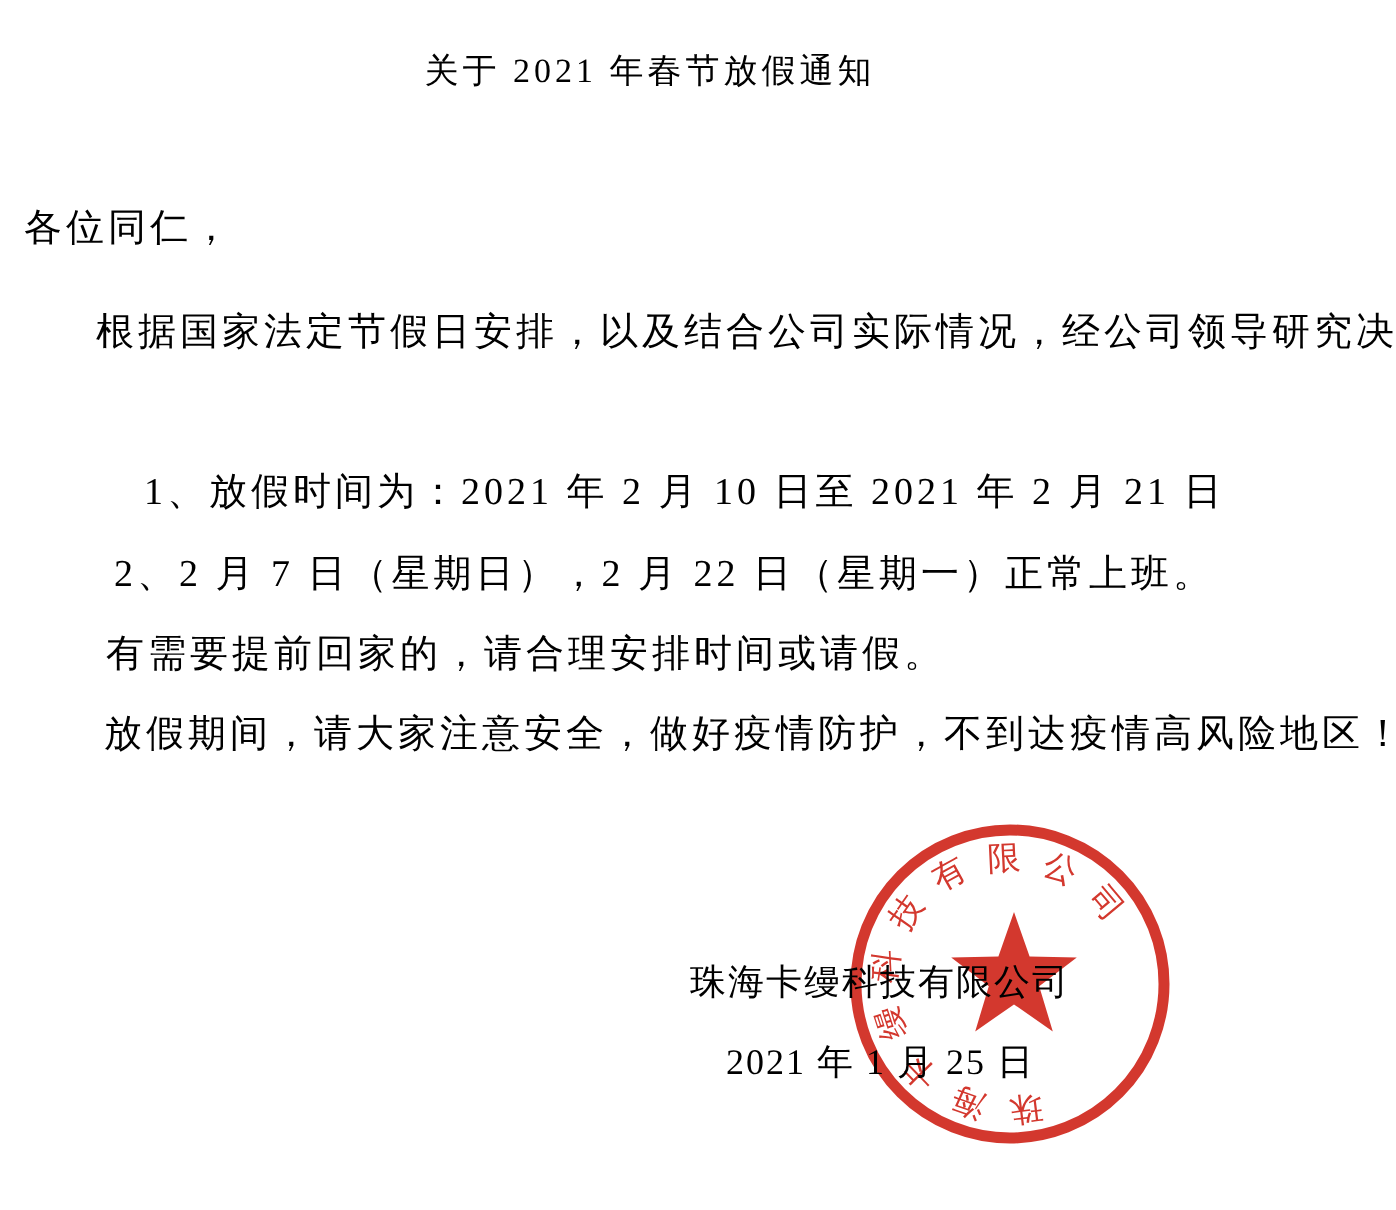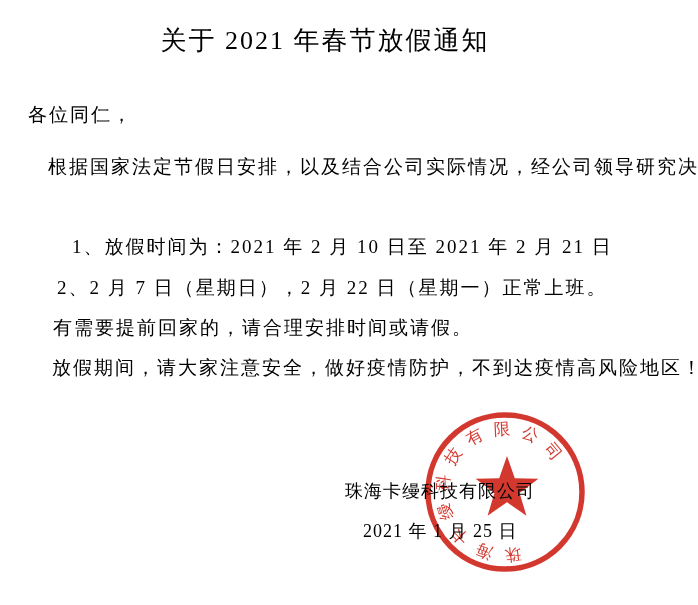--- a/index.html
+++ b/index.html
@@ -21,26 +21,26 @@
     font-size: 19px;
     letter-spacing: 2px;
     line-height: 1;
     color: #000000;
   }
   .title {
     position: absolute;
     top: 27px; left: 0;
     width: 650px;
     text-align: center;
-    font-size: 26px;
+    font-size: 17px;
     letter-spacing: 2px;
     white-space: nowrap;
     line-height: 1.1;
   }
-  .salutation   { top: 105px; left: 28px; font-family: Liberation Serif, serif; }
+  .salutation   { top: 105px; left: 12px; font-family: Liberation Serif, serif; }
   .p-indent     { top: 157px; left: 48px; }
   .p-wrap       { top: 198px; left: 28px; }
   .item-1       { top: 237px; left: 72px; }
   .item-2       { top: 278px; left: 57px; text-align: center; }
   .note-1       { top: 318px; left: 53px; }
   .note-2       { top: 358px; left: 52px; }
   .company      { top: 482px; left: 345px; font-size: 18px; letter-spacing: 1px; }
   .date         { top: 522px; left: 363px; font-size: 18px; letter-spacing: 1px; }
   .seal {
     position: absolute;

